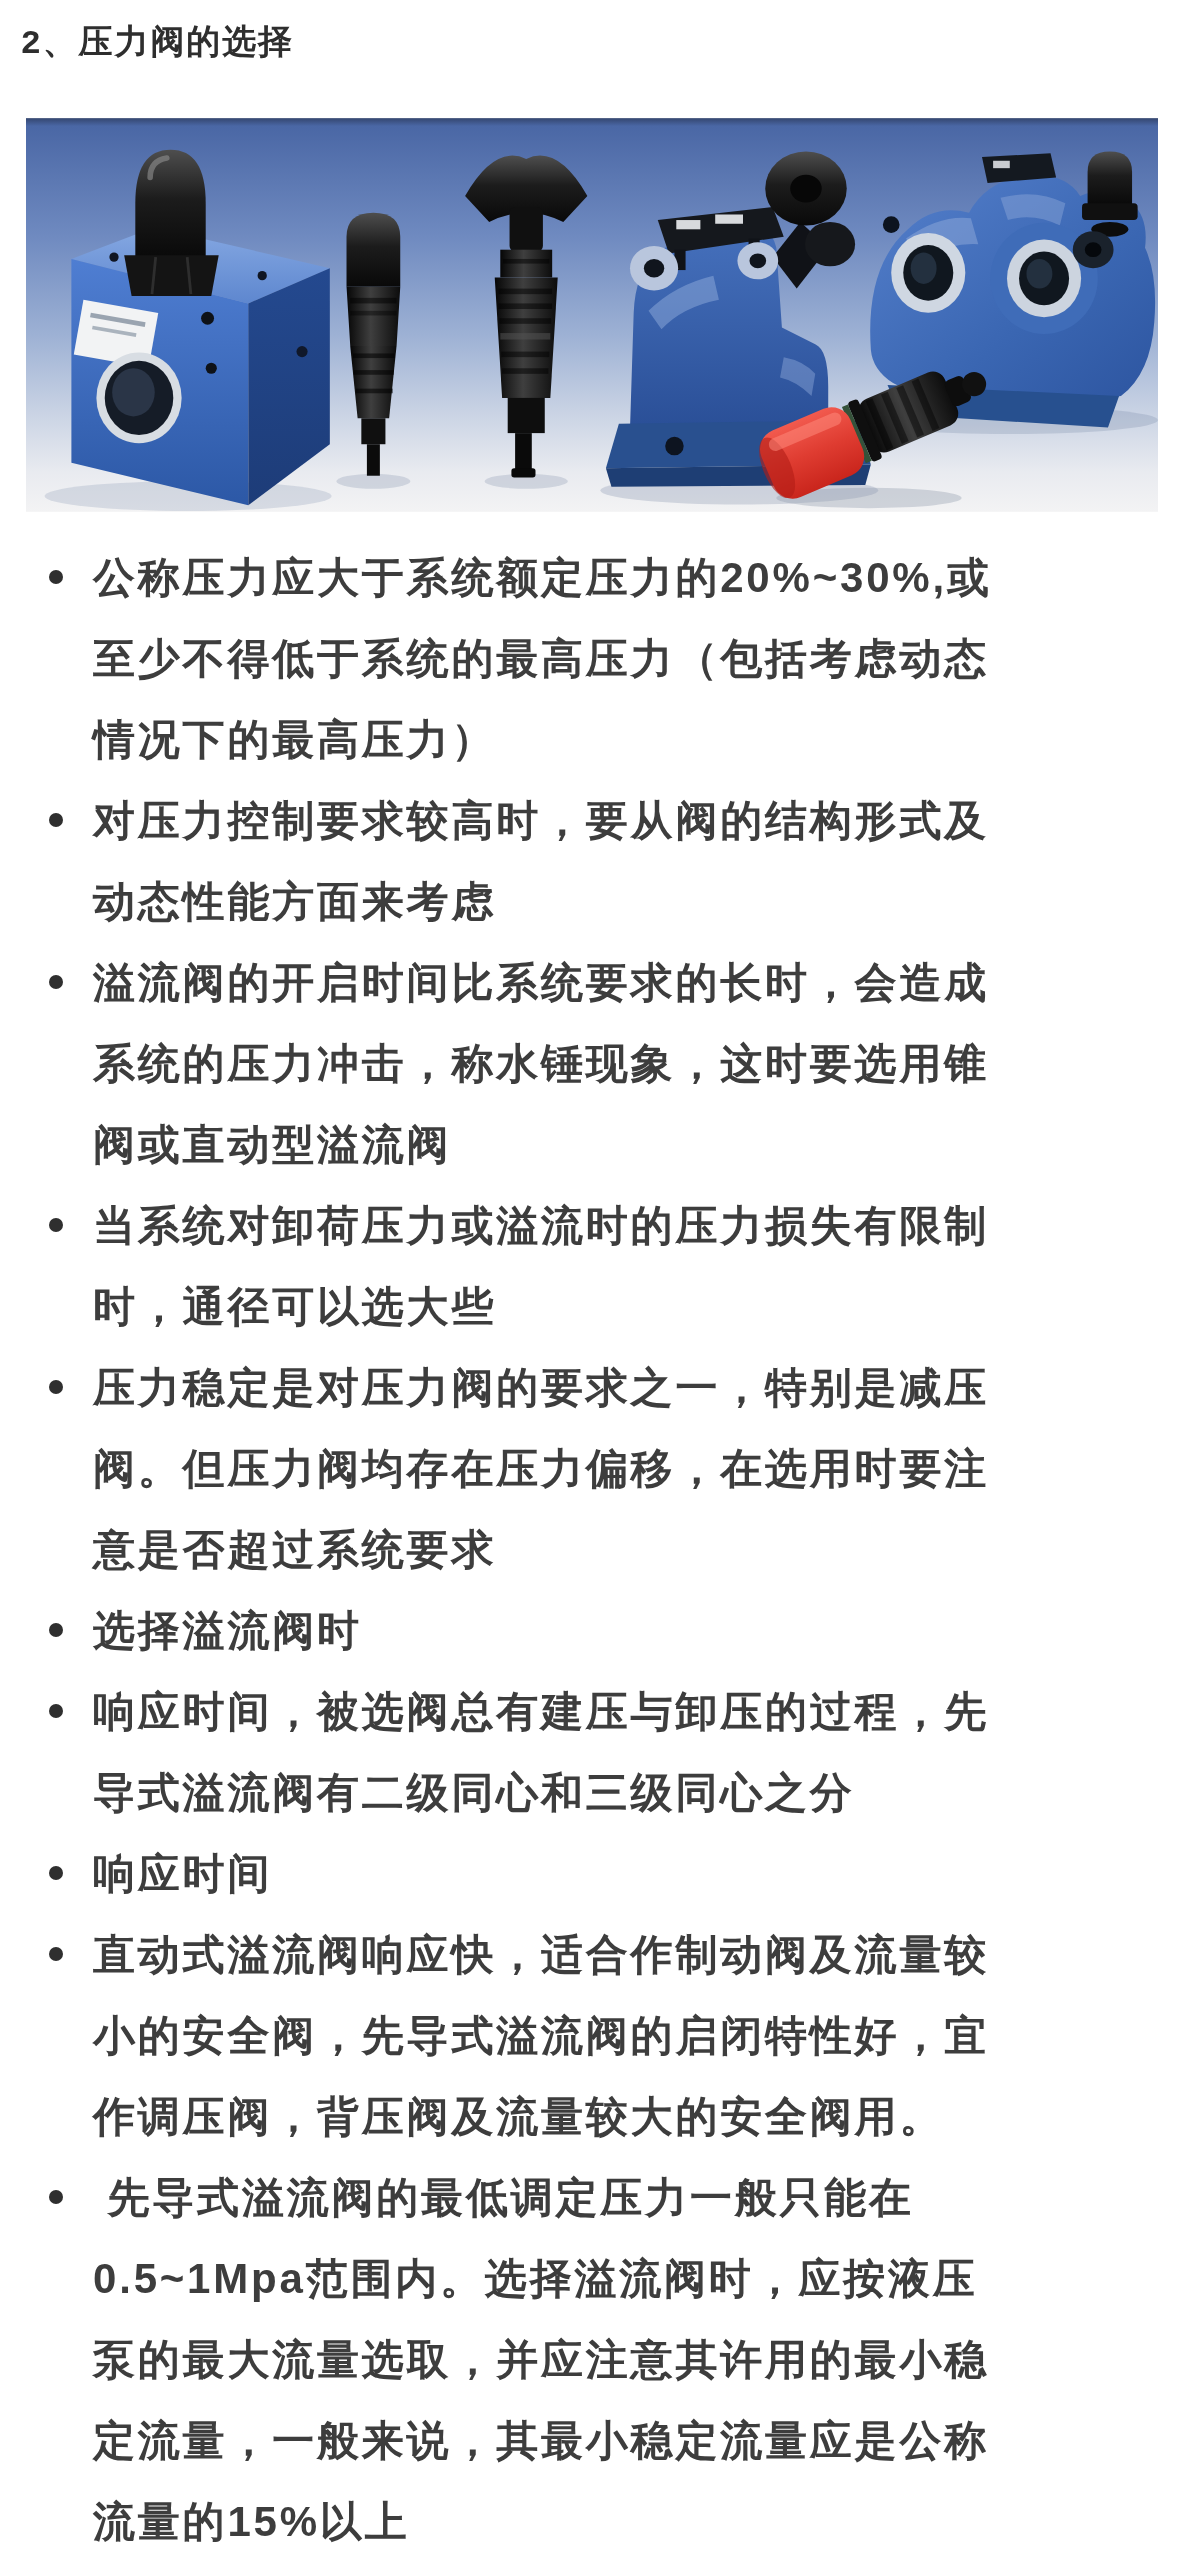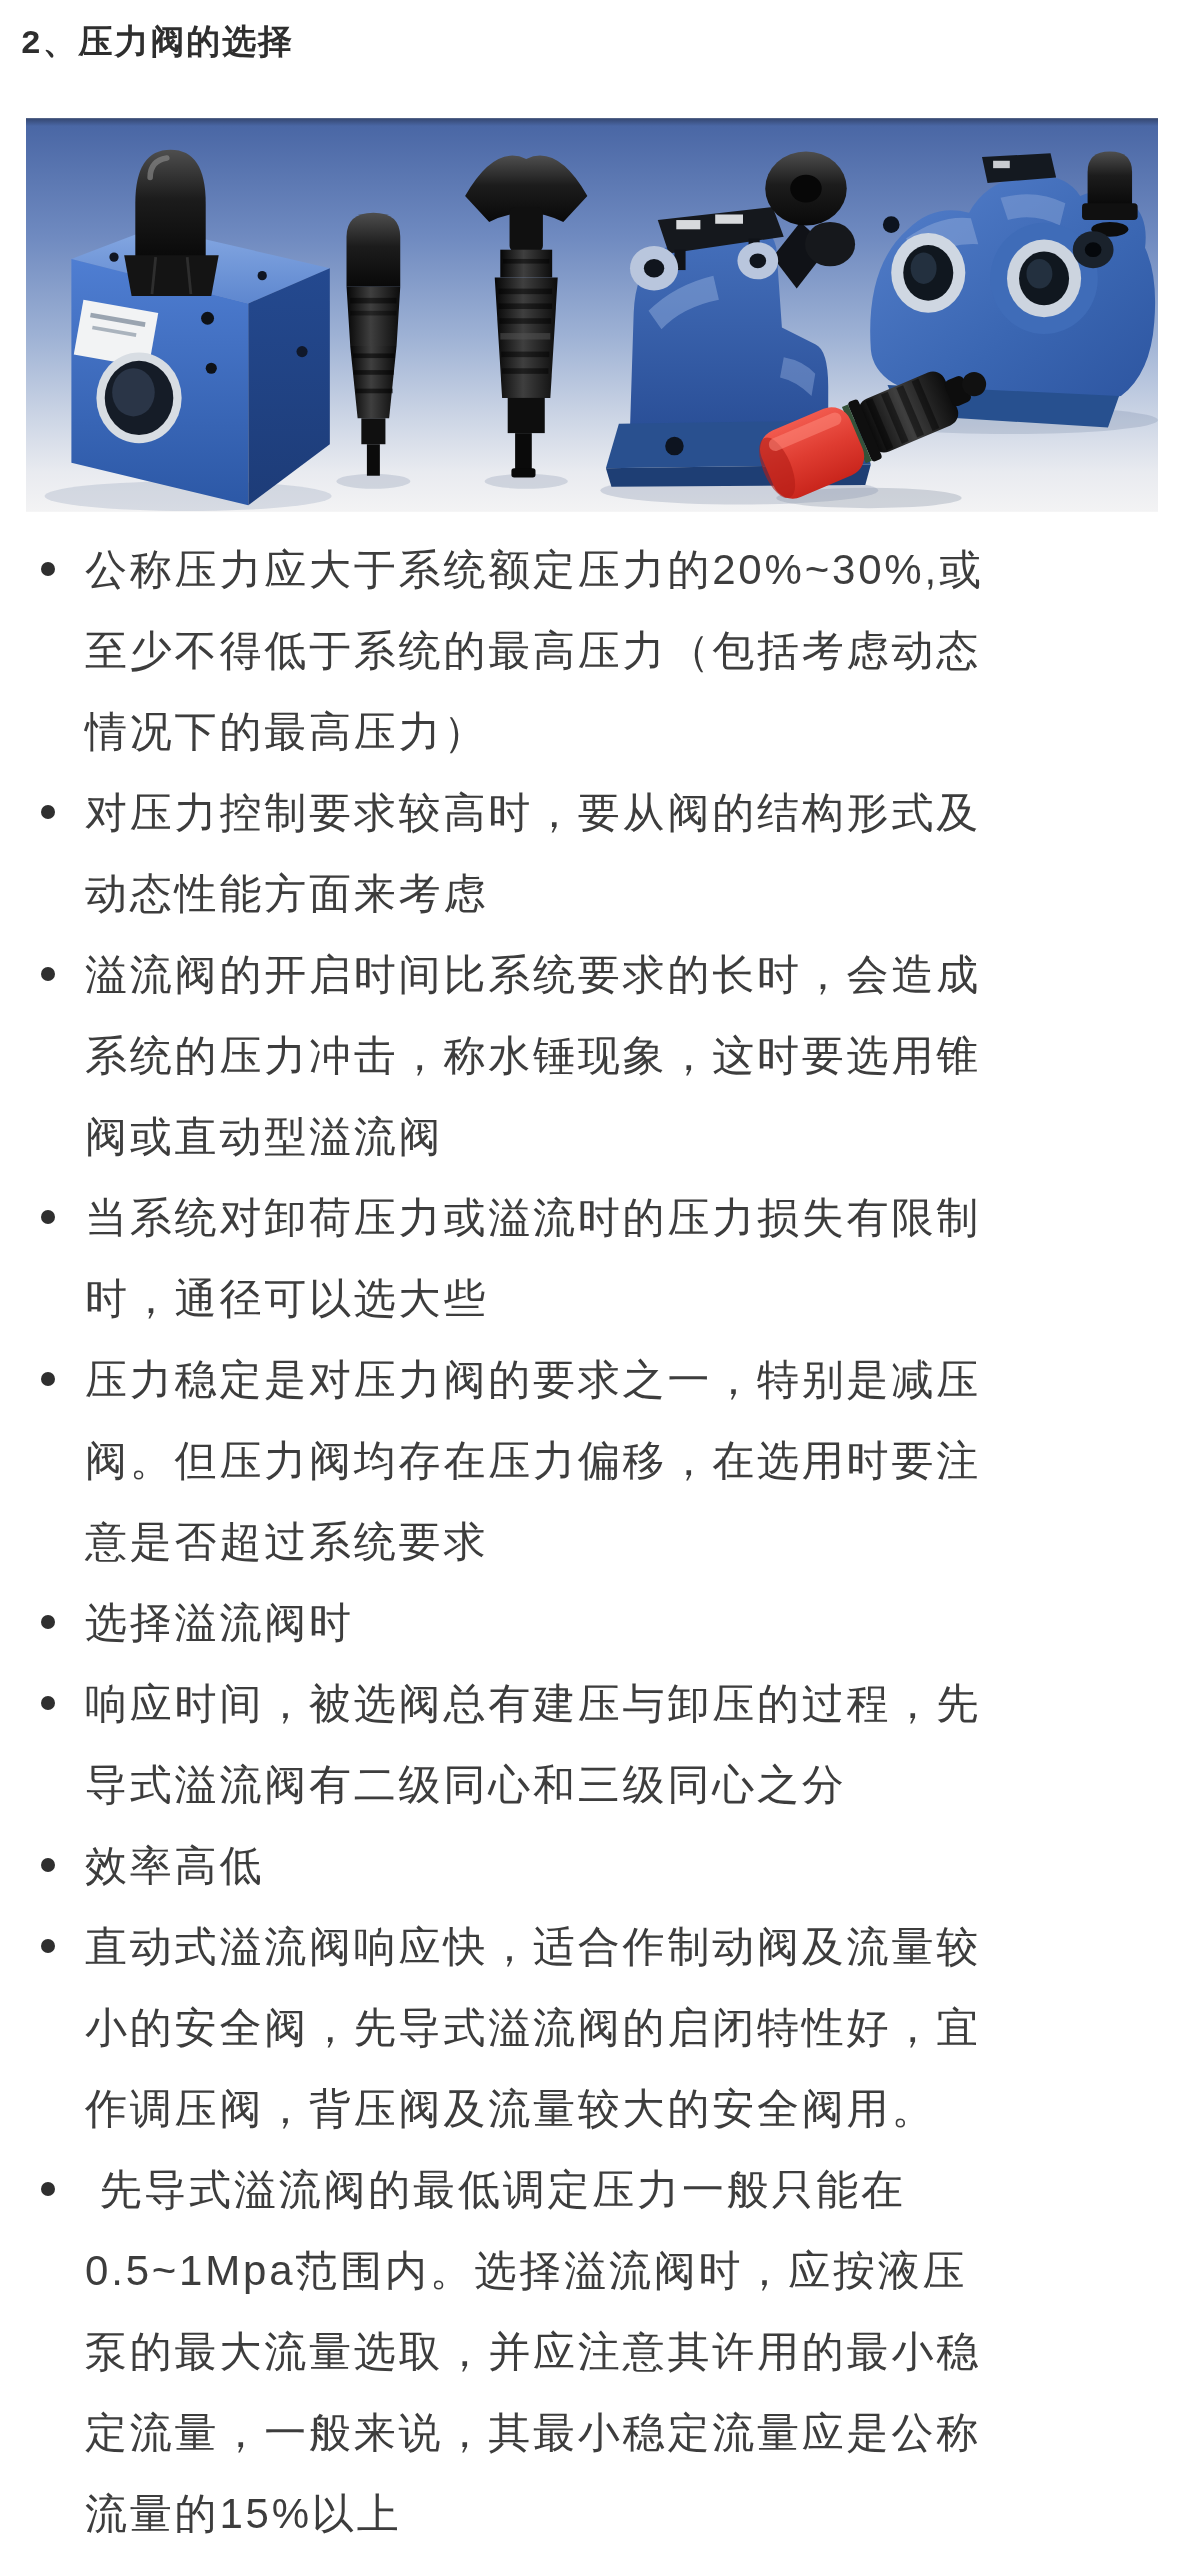--- a/index.html
+++ b/index.html
@@ -12,21 +12,21 @@
     position:absolute;left:20.4px;top:22px;
     font-size:34px;font-weight:bold;color:#2e2e2e;
     letter-spacing:1.9px;line-height:1.3;margin:0;font-family:Liberation Mono, monospace;
   }
   .photo-figure{
     position:absolute;left:26px;top:118px;width:1132px;height:394px;margin:0;
   }
   .photo-figure svg{display:block;}
   ul.bullets{
     position:absolute;left:0;top:521px;width:1020px;box-sizing:border-box;
-    margin:8px;padding:0 28px 0 33px;list-style:none;
+    margin:16px;padding:0 28px 0 33px;list-style:none;font-weight:bold;
   }
   ul.bullets li{display:flex;align-items:flex-start;}
   .dot{
     flex:0 0 14px;width:14px;height:14px;border-radius:50%;
     background:#2f2f2f;margin-top:33px;
   }
   .txt{
     flex:1;margin-left:30px;
     font-size:42px;line-height:81px;letter-spacing:2.8px;
     color:#3d3d3d;white-space:pre-wrap;
@@ -235,21 +235,21 @@
   <li>
       <span class="dot"></span>
       <span class="txt">选择溢流阀时</span>
     </li>
   <li>
       <span class="dot"></span>
       <span class="txt">响应时间，被选阀总有建压与卸压的过程，先导式溢流阀有二级同心和三级同心之分</span>
     </li>
   <li>
       <span class="dot"></span>
-      <span class="txt">效率高低</span>
+      <span class="txt">响应时间</span>
     </li>
   <li>
       <span class="dot"></span>
       <span class="txt">直动式溢流阀响应快，适合作制动阀及流量较小的安全阀，先导式溢流阀的启闭特性好，宜作调压阀，背压阀及流量较大的安全阀用。</span>
     </li>
   <li>
       <span class="dot"></span>
       <span class="txt"> 先导式溢流阀的最低调定压力一般只能在0.5~1Mpa范围内。选择溢流阀时，应按液压泵的最大流量选取，并应注意其许用的最小稳定流量，一般来说，其最小稳定流量应是公称流量的15%以上</span>
     </li>
 </ul>

